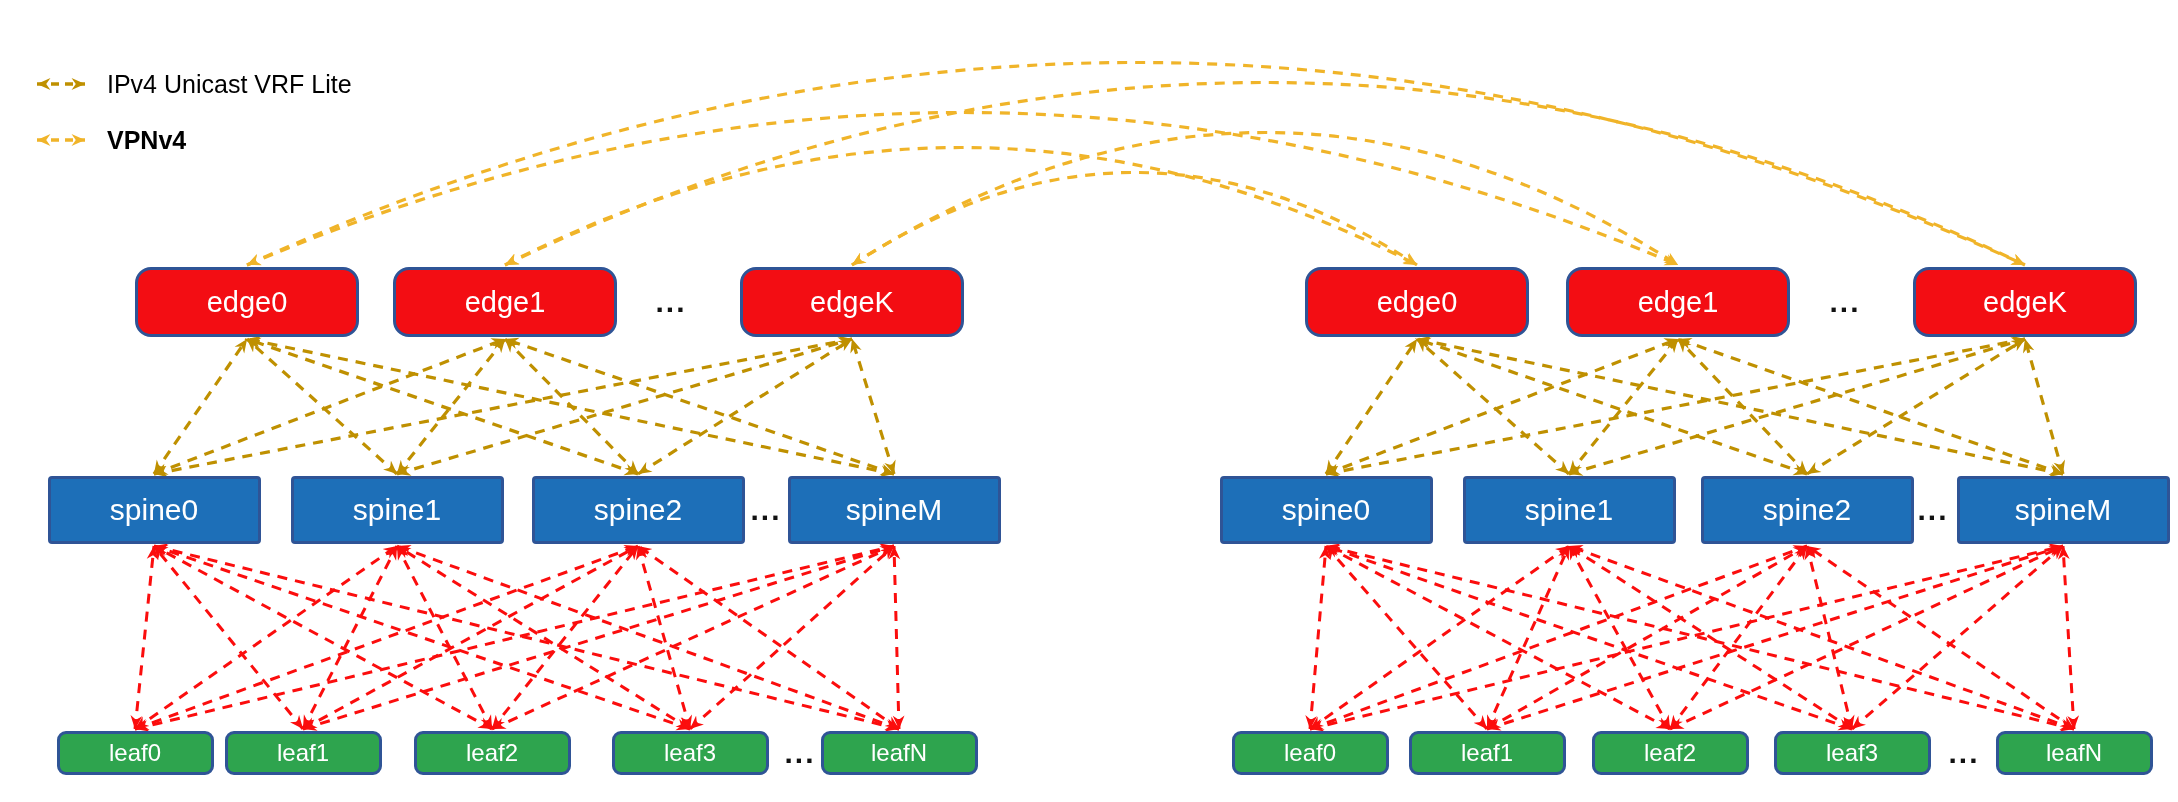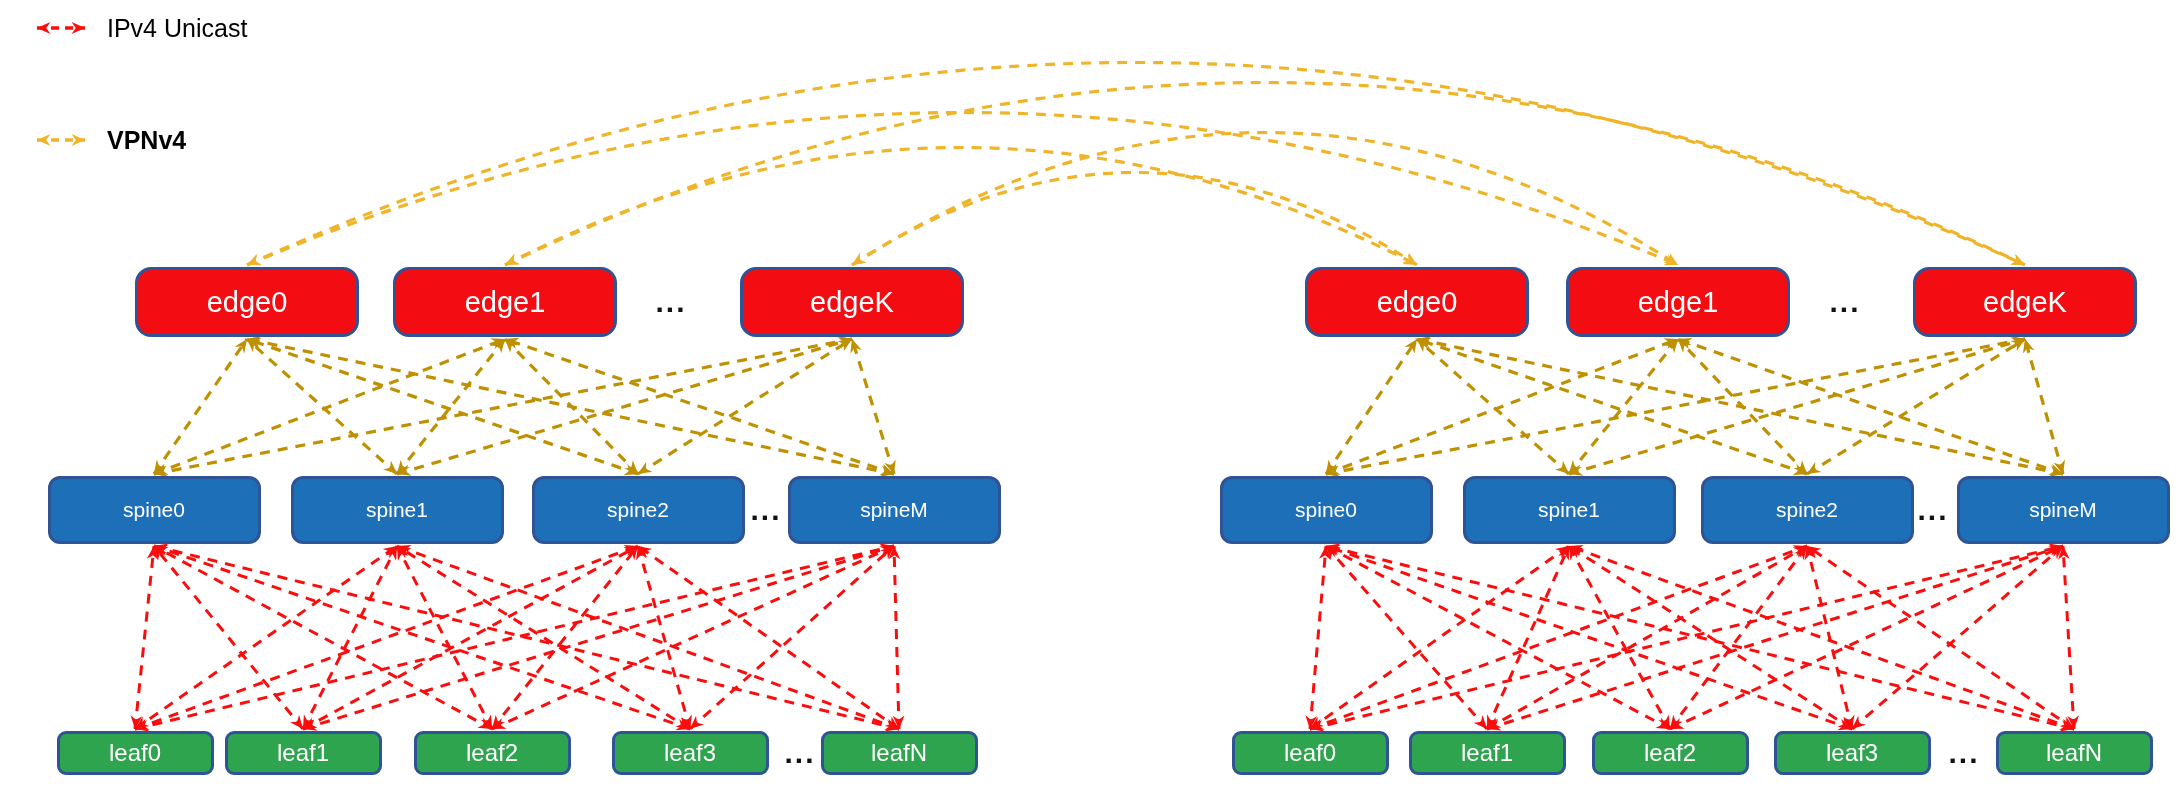--- a/index.html
+++ b/index.html
@@ -15,21 +15,21 @@
 
   .node {
     position:absolute;
     display:flex; align-items:center; justify-content:center;
     border:3px solid #2f5496;
     color:#fff;
     font-weight:400;
     white-space:nowrap;
   }
   .node.edge  { border-radius:16px; font-size:29px; }
-  .node.spine { border-radius:12px; font-size:21px; }
+  .node.spine { border-radius:4px; font-size:30px; }
   .node.leaf  { border-radius:9px;  font-size:24px; }
 
   .dots {
     position:absolute;
     transform:translate(-50%,-50%);
     font-size:30px; font-weight:700; color:#111;
     letter-spacing:2px;
     line-height:1;
   }
 
@@ -201,25 +201,25 @@
       </div>
       <div class="node leaf" style="left: 1773.5px; top: 731px; width: 157px; height: 44px; background: rgb(46, 164, 78); border-color: rgb(47, 84, 150); color: rgb(255, 255, 255);">
         <span>leaf3</span>
       </div>
       <div class="node leaf" style="left: 1995.5px; top: 731px; width: 157px; height: 44px; background: rgb(46, 164, 78); border-color: rgb(47, 84, 150); color: rgb(255, 255, 255);">
         <span>leafN</span>
       </div>
       <div class="dots" style="left: 1964px; top: 753px;">...</div>
     </div>
   <div id="legend">
-      <div class="legend-row" style="top: 10px;">
+      <div class="legend-row" style="top: 66px;">
         <svg width="66" height="24">
-          <path d="M 9 12 L 57 12" fill="none" stroke="#fb0d0d" stroke-width="3.4" stroke-dasharray="8 6" marker-start="url(#arrow-c0)" marker-end="url(#arrow-c0)"></path>
+          <path d="M 9 12 L 57 12" fill="none" stroke="#bf9000" stroke-width="3.4" stroke-dasharray="8 6" marker-start="url(#arrow-c1)" marker-end="url(#arrow-c1)"></path>
         </svg>
-        <span class="legend-label">IPv4 Unicast</span>
+        <span class="legend-label">IPv4 Unicast VRF Lite</span>
       </div>
       <div class="legend-row" style="top: 122px; font-weight: bold;">
         <svg width="66" height="24">
           <path d="M 9 12 L 57 12" fill="none" stroke="#f0b429" stroke-width="3.4" stroke-dasharray="8 6" marker-start="url(#arrow-c2)" marker-end="url(#arrow-c2)"></path>
         </svg>
         <span class="legend-label">VPNv4</span>
       </div>
     </div>
 </div>
 

